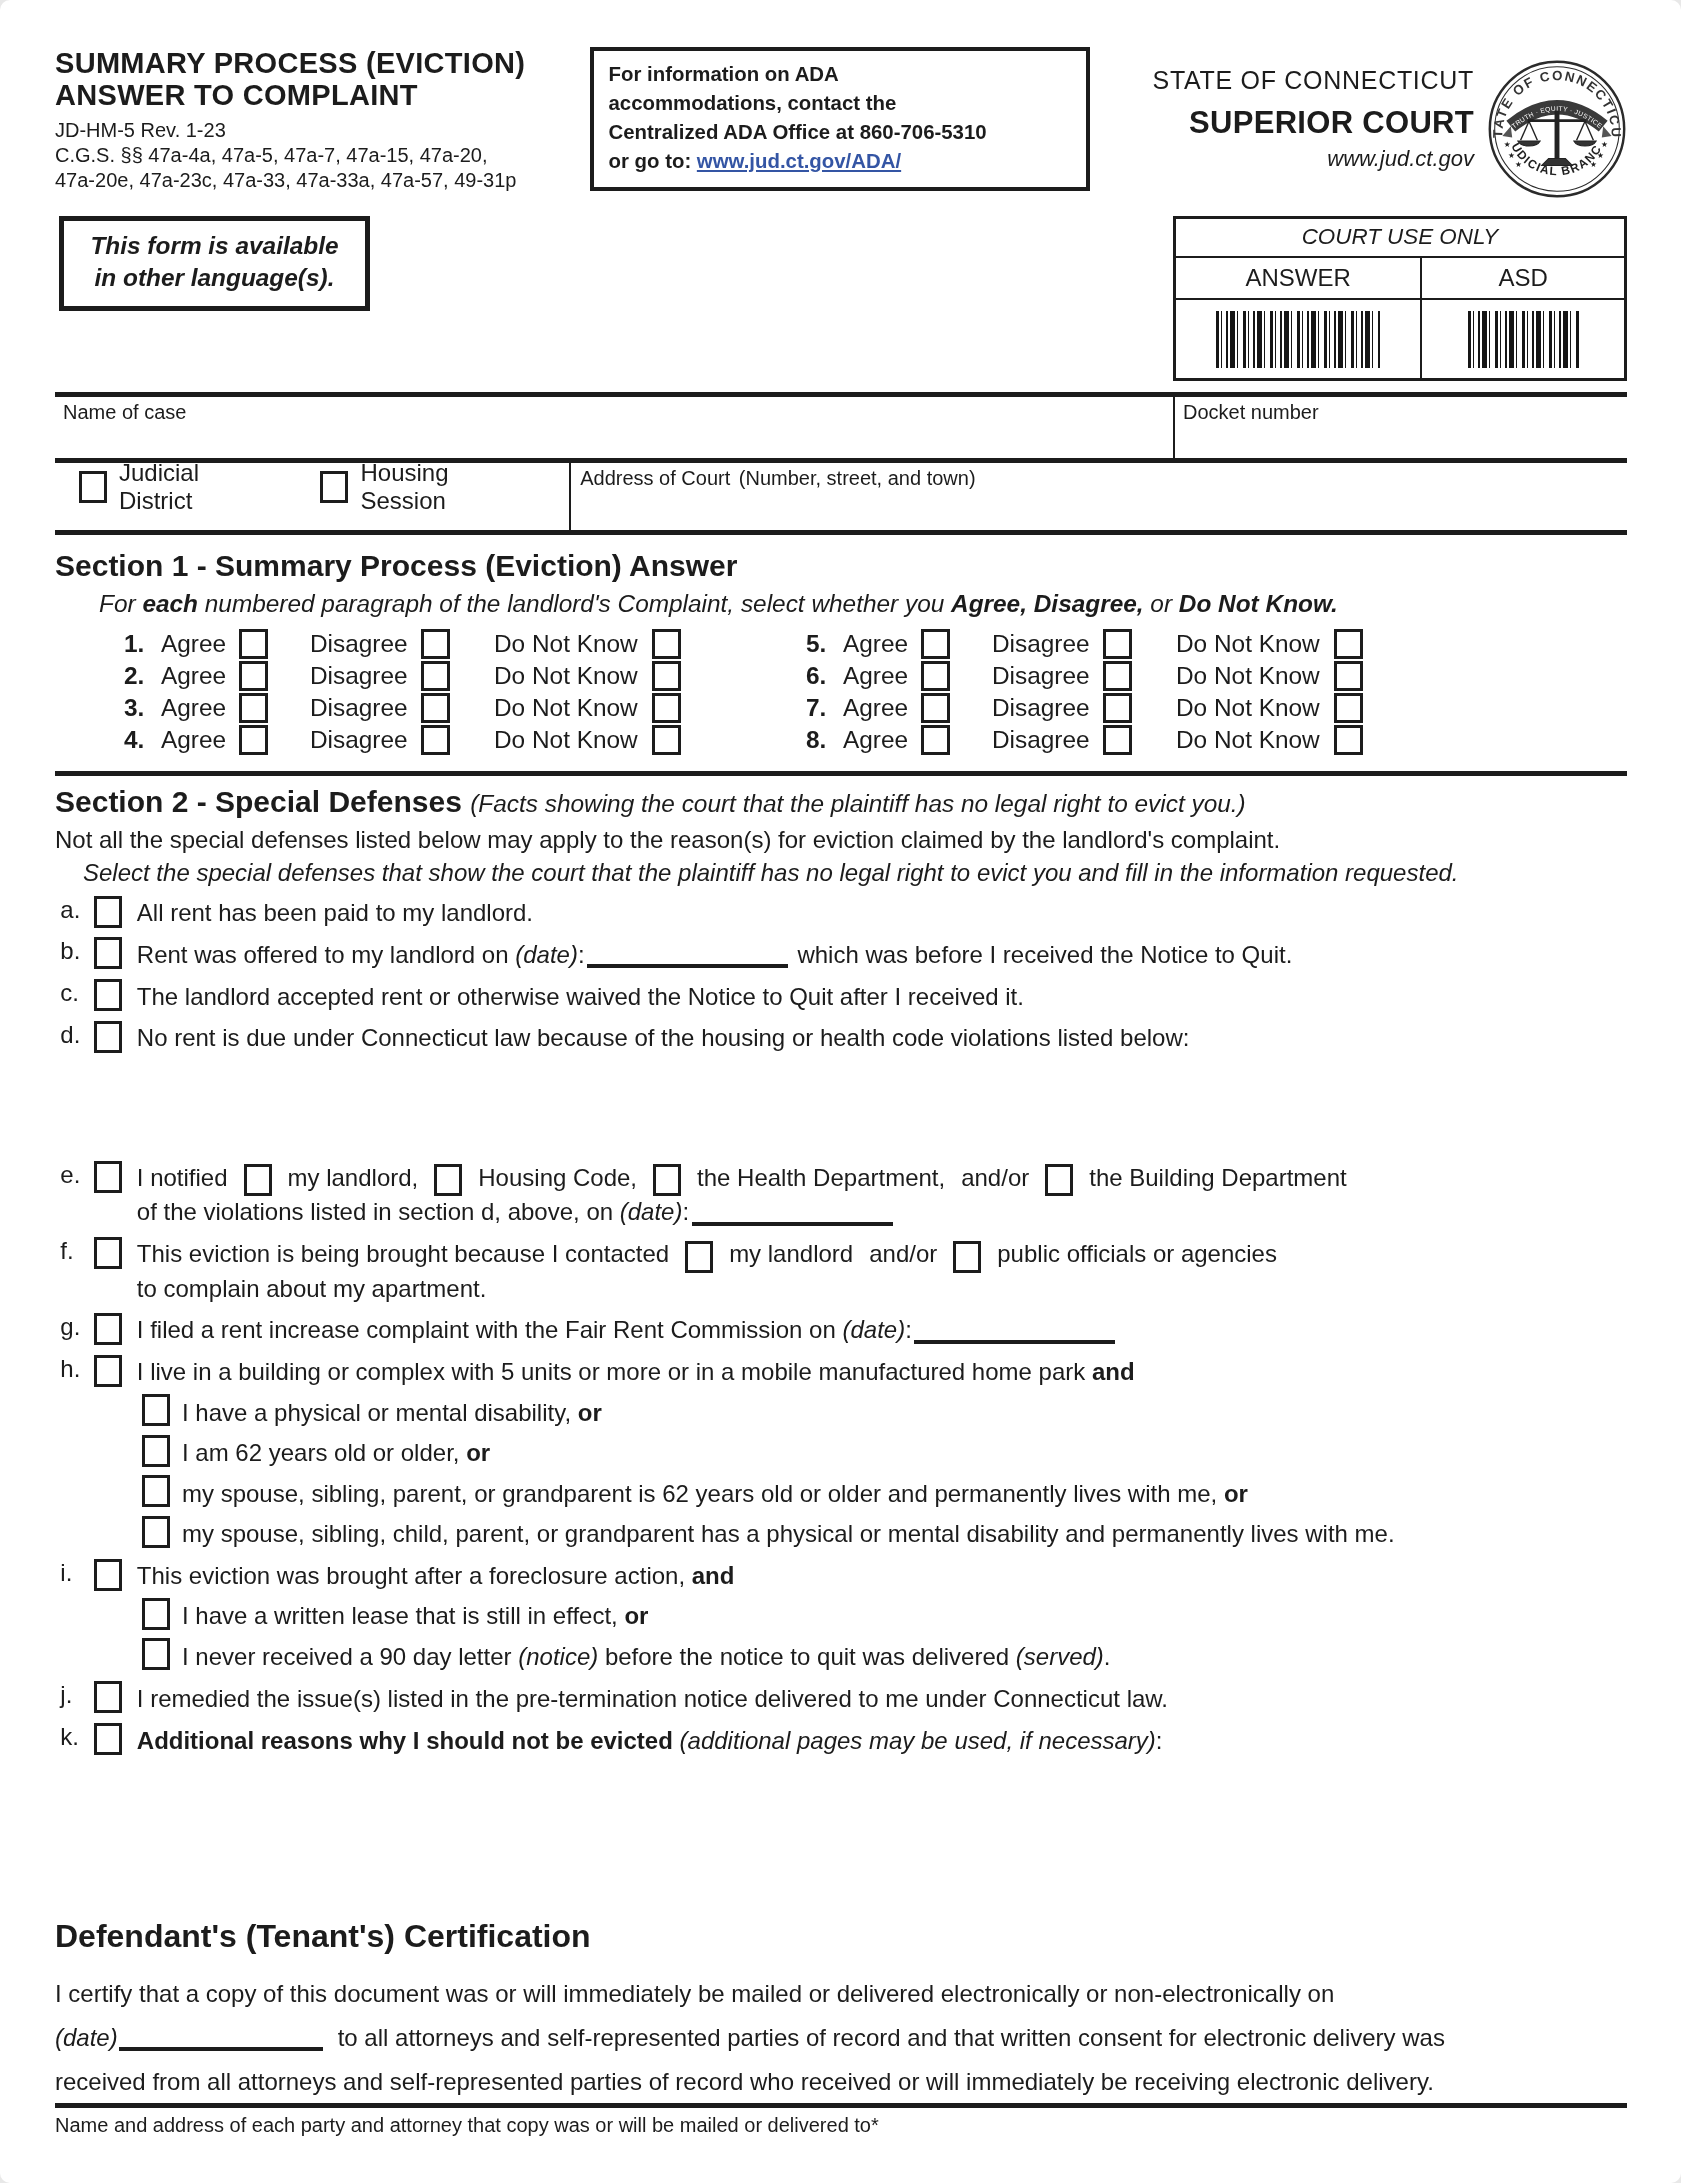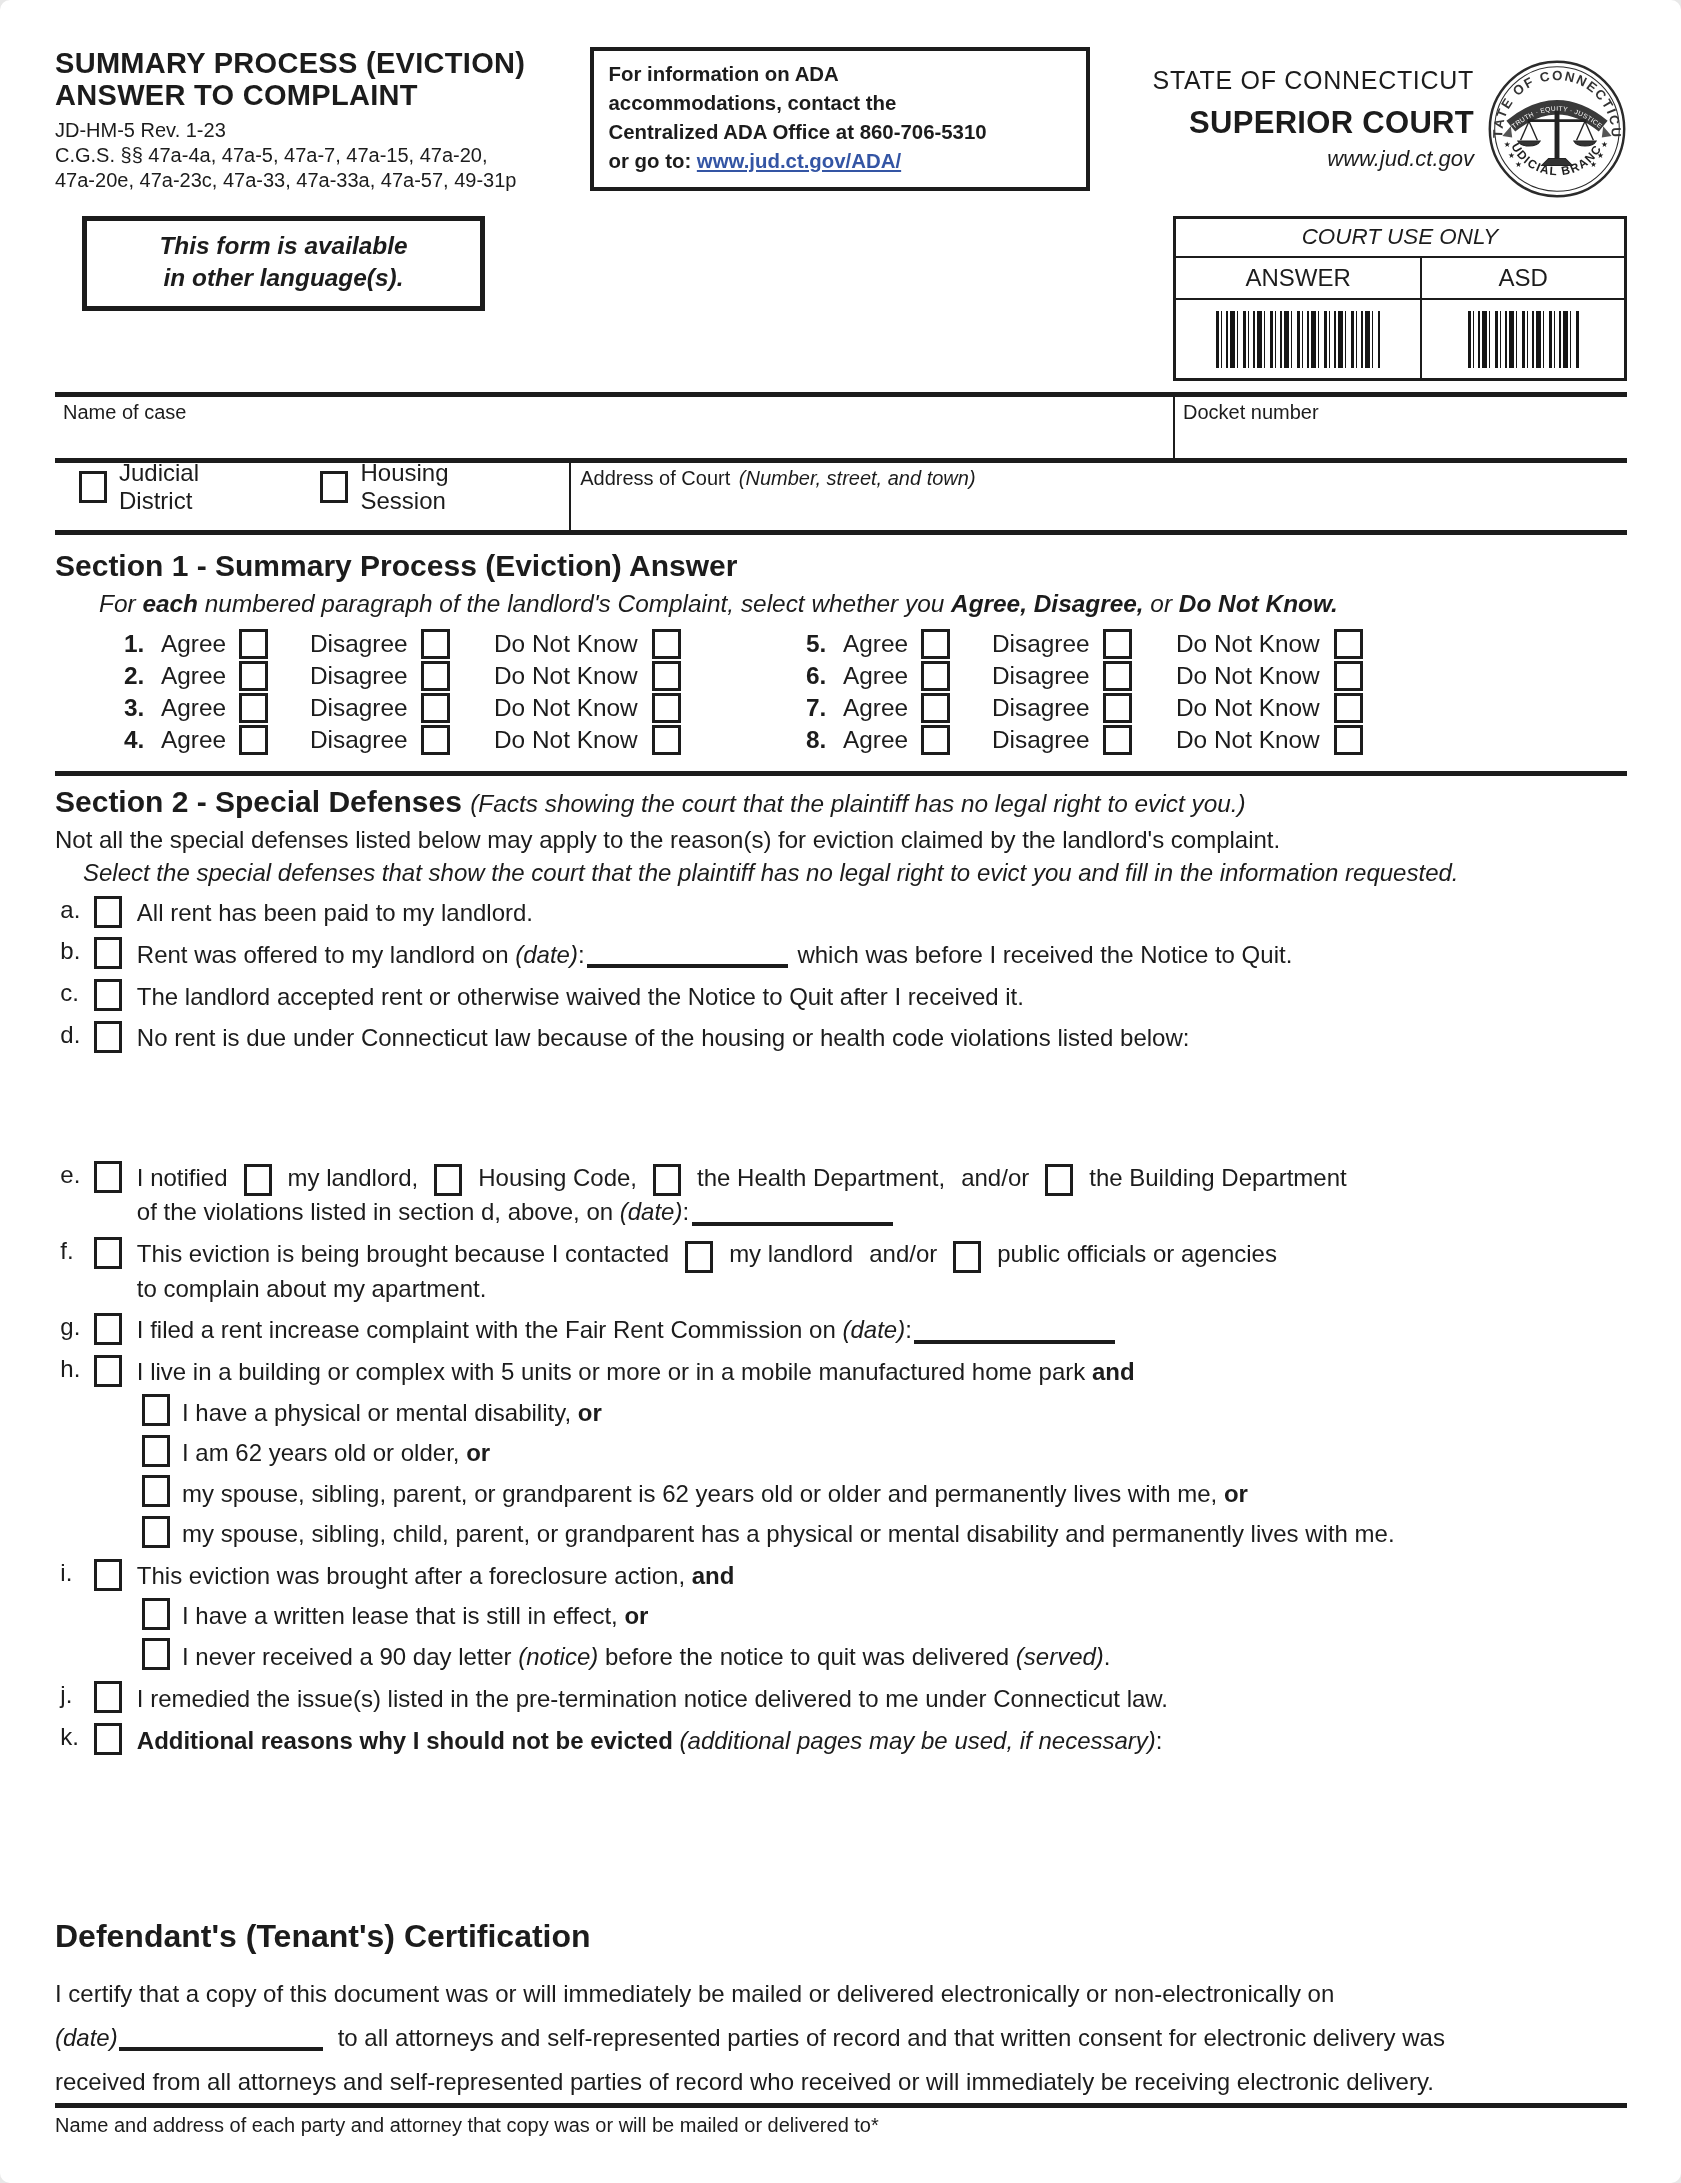--- a/index.html
+++ b/index.html
@@ -29,21 +29,21 @@
 
   .hdr-right { flex:1; display:flex; justify-content:flex-end; align-items:flex-start; padding-top:12px; }
   .hdr-right-text { text-align:right; margin-right:13px; margin-top:6.6px; }
   .state-name { font-size:25px; letter-spacing:0.7px; }
   .court-name { font-size:31px; font-weight:bold; margin-top:10px; letter-spacing:0.3px; }
   .website { font-size:22px; font-style:italic; margin-top:5.3px; }
   .seal { width:140px; height:140px; flex:none; }
 
   
   .hdr-row2 { display:flex; justify-content:space-between; align-items:flex-start; margin-top:17px; }
-  .lang-box { width:403px; border:5.3px solid #1c1c1c; margin-left:27px; padding:9.2px 6.6px 12px 6.6px;
+  .lang-box { width:311px; border:5.3px solid #1c1c1c; margin-left:4px; padding:9.2px 6.6px 12px 6.6px;
               text-align:center; font-size:24.4px; font-weight:bold; font-style:italic; line-height:1.3; }
   .court-use { width:454px; border:3.3px solid #1c1c1c; }
   .cu-title { text-align:center; font-style:italic; font-size:22.4px; padding:5.3px 0 6px 0; border-bottom:2.6px solid #1c1c1c; }
   .cu-cols { display:flex; border-bottom:2.6px solid #1c1c1c; }
   .cu-col { font-size:24px; text-align:center; padding:5.3px 0 6.6px 0; }
   .cu-col.c1 { width:55%; border-right:2.6px solid #1c1c1c; }
   .cu-col.c2 { width:45%; }
   .cu-bars { display:flex; height:78px; align-items:center; }
   .cu-barcell1 { width:55%; border-right:2.6px solid #1c1c1c; height:100%; display:flex; align-items:center; justify-content:center; }
   .cu-barcell2 { width:45%; height:100%; display:flex; align-items:center; justify-content:center; }
@@ -51,21 +51,21 @@
       repeating-linear-gradient(90deg,#161616 0 2.6px,transparent 2.6px 4.6px,#161616 4.6px 6px,transparent 6px 10px,
       #161616 10px 12px,transparent 12px 14px,#161616 14px 19px,transparent 19px 21px,#161616 21px 22.4px,transparent 22.4px 27px); }
   .bc1 { width:164px; } .bc2 { width:111px; }
 
   
   .case-table { margin-top:10.6px; border-top:5.3px solid #1c1c1c; border-bottom:5.3px solid #1c1c1c; }
   .ct-row1 { display:flex; border-bottom:5.3px solid #1c1c1c; height:66px; }
   .ct-name { width:1120px; border-right:2.6px solid #1c1c1c; padding:4px 8px; }
   .ct-docket { flex:1; padding:4px 8px; }
   .ct-label { font-size:20px; }
-  .ct-hint { font-size:20px; font-style:italic; }
+  .ct-hint { font-size:20px; }
   .ct-row2 { display:flex; height:67px; }
   .ct-left { width:516px; border-right:2.6px solid #1c1c1c; display:flex; align-items:flex-end; padding:0 0 14.5px 24px; gap:12px; }
   .ct-left .grp { display:flex; align-items:center; gap:12px; margin-right:40px; }
   .ct-left .lbl { font-size:24px; }
   .ct-addr { flex:1; padding:4px 9.2px; }
 
   
   .cb { display:inline-block; width:28px; height:32px; border:3.3px solid #1c1c1c; background:#fff; flex:none; vertical-align:middle; }
 
   

